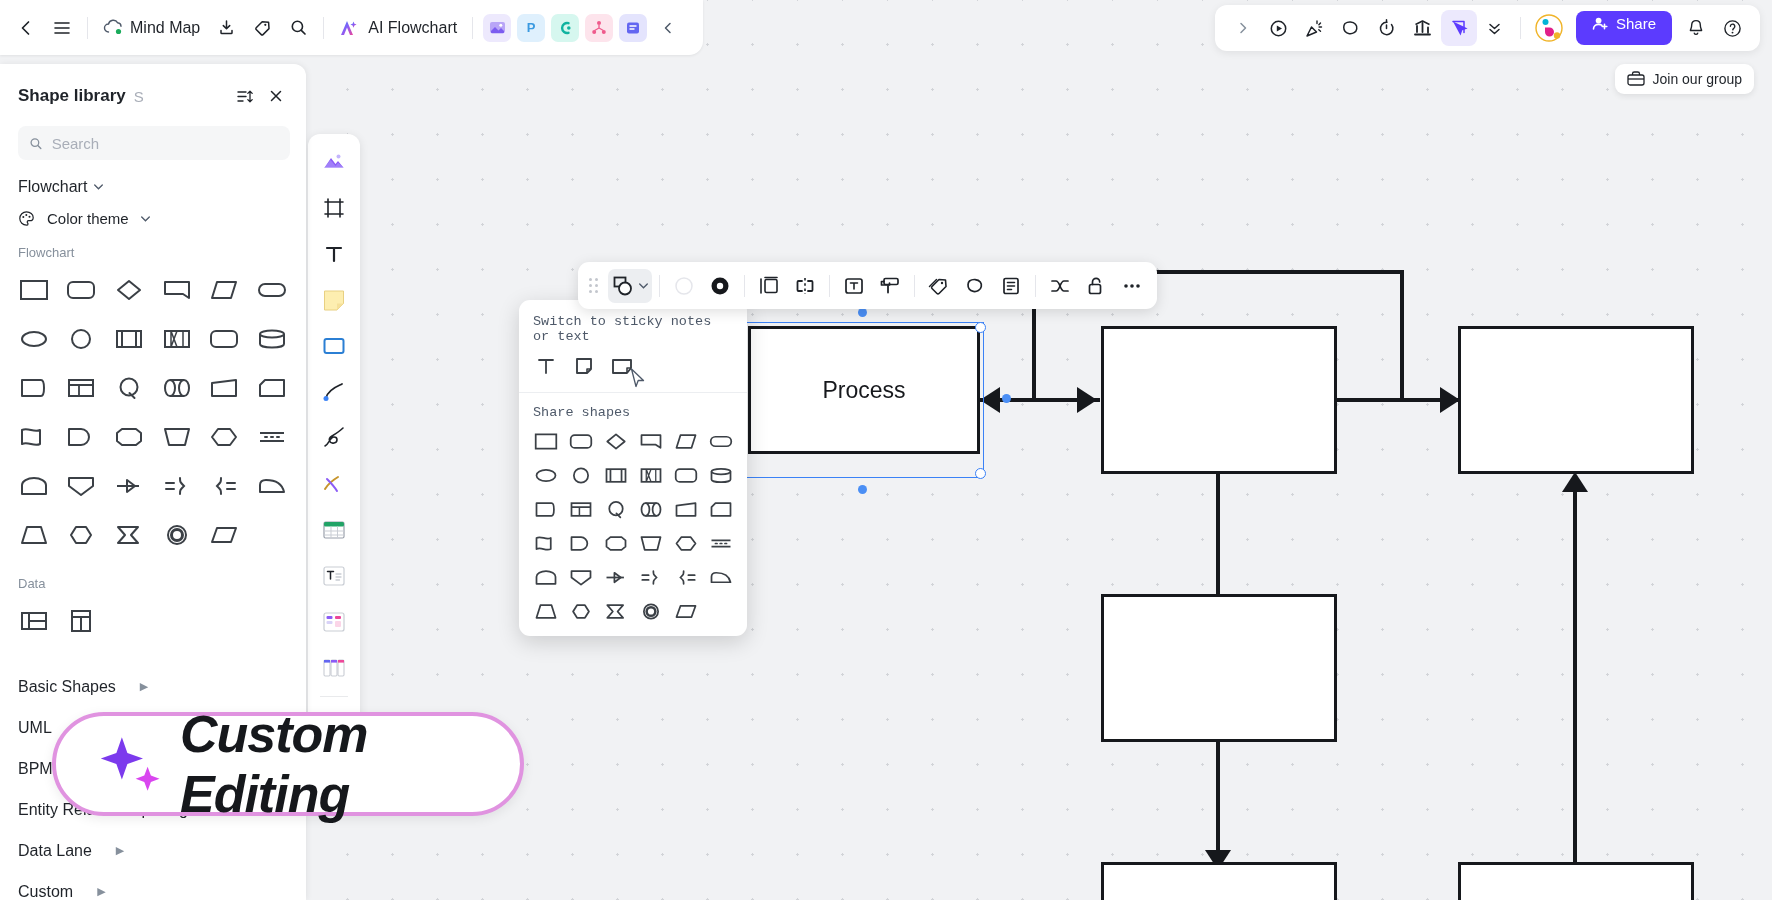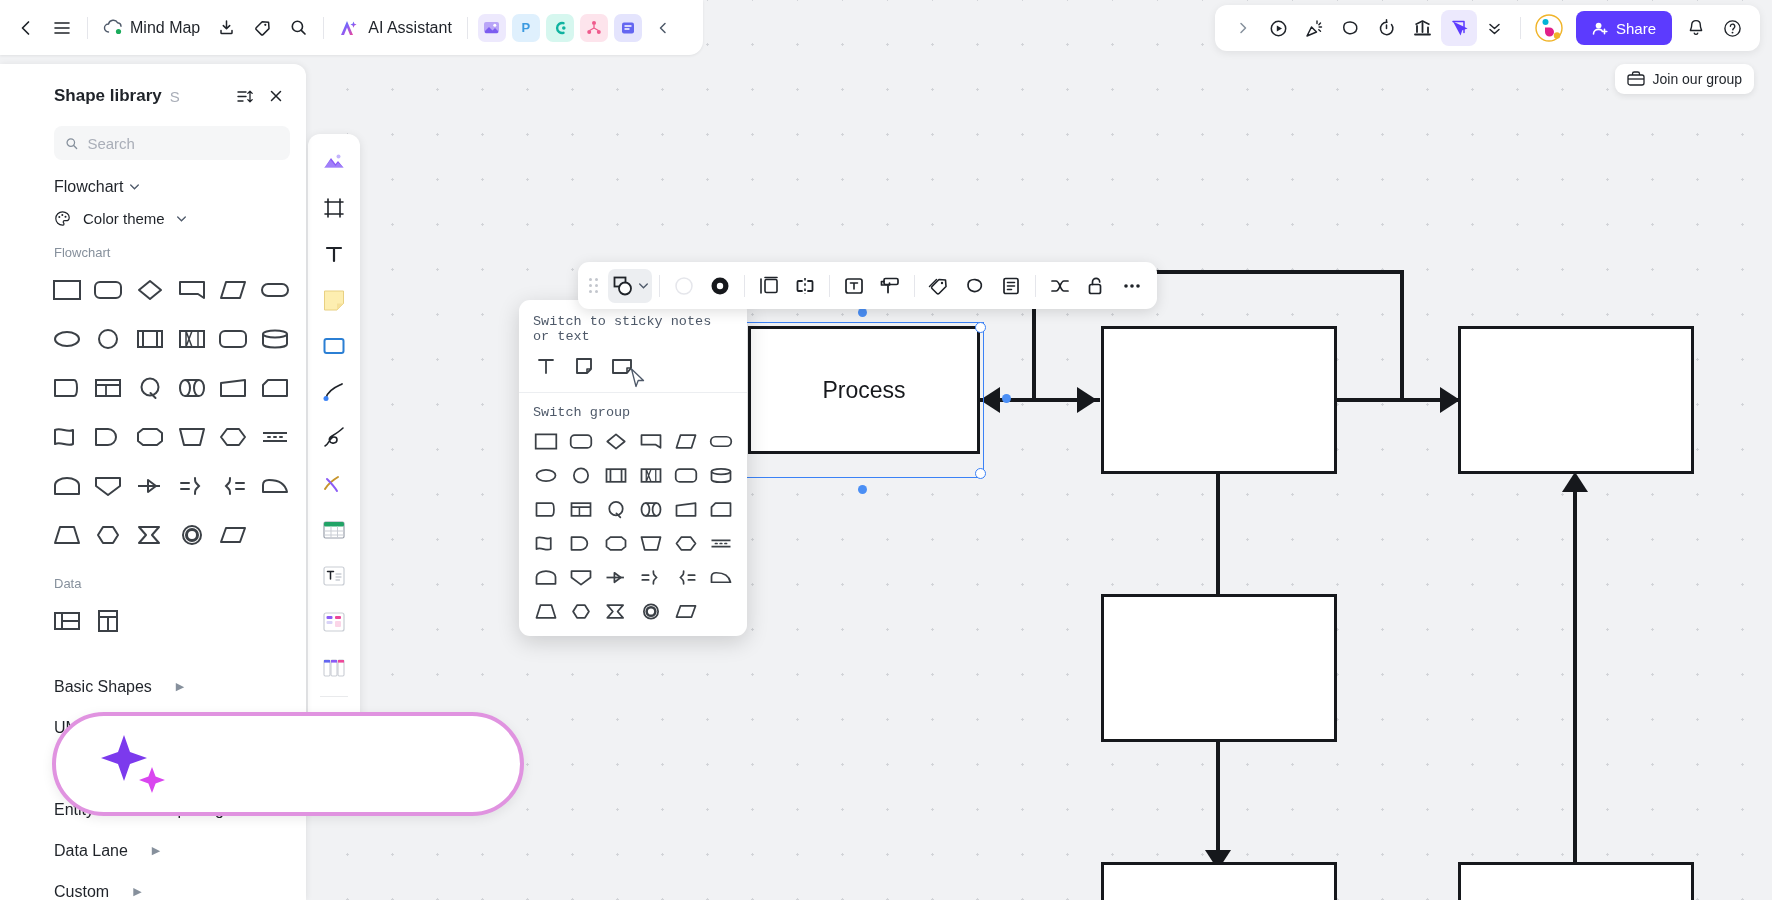--- a/index.html
+++ b/index.html
@@ -59,21 +59,21 @@
     position: absolute; right: 12px; top: 5px;
     height: 46px;
     background: #fff;
     border-radius: 12px;
     display: flex; align-items: center;
     padding: 0 10px;
     box-shadow: 0 2px 8px rgba(0,0,0,.08);
     z-index: 40;
   }
   .share-btn {
-    display: flex; align-items: center; gap: 7px;
+    display: flex; align-items: flex-start; gap: 7px;
     background: #5c3bfe; color: #fff;
     height: 34px; padding: 4px 16px; border-radius: 8px;
     font-size: 15px; font-weight: 500; cursor: pointer;
     margin: 0 6px;
   }
   .join-group {
     position: absolute; right: 18px; top: 64px;
     background: #fff; border-radius: 9px;
     height: 30px; display: flex; align-items: center; gap: 7px;
     padding: 0 12px; font-size: 14px; color: #1f2329;
@@ -81,21 +81,21 @@
     z-index: 40;
   }
 
   
   .panel {
     position: absolute; left: 0; top: 64px;
     width: 306px; height: 836px;
     background: #fff;
     border-top-right-radius: 12px;
     box-shadow: 1px 0 6px rgba(0,0,0,.07);
-    z-index: 30; overflow: hidden; padding-left: 36px;
+    z-index: 30; overflow: hidden;
   }
   .panel-head {
     display: flex; align-items: center;
     padding: 18px 16px 8px 18px;
   }
   .panel-title { font-size: 17px; font-weight: 700; color: #1f2329; }
   .panel-title-kbd { font-size: 15px; color: #a9aeb8; margin-left: 8px; font-weight: 400;}
   .panel-head-actions { margin-left: auto; display: flex; align-items: center; gap: 4px; }
   .ph-btn {
     width: 28px; height: 28px; border-radius: 6px; cursor: pointer;
@@ -368,21 +368,21 @@
         <defs>
             <linearGradient id="aig" x1="0" y1="0" x2="1" y2="1">
           <stop offset="0" stop-color="#3b82f6"></stop>
               <stop offset="0.5" stop-color="#8b5cf6"></stop>
               <stop offset="1" stop-color="#ec4899"></stop>
         </linearGradient>
           </defs>
         <path d="M2 17L8 3l6 14h-3l-3-7.5L5 17z" fill="url(#aig)"></path>
         <path d="M14.5 3.5l.9 2.2 2.2.9-2.2.9-.9 2.2-.9-2.2-2.2-.9 2.2-.9z" fill="url(#aig)"></path>
       </svg>
-      <span>AI Assistant</span>
+      <span>AI Flowchart</span>
     </div>
     <div class="tb-sep"></div>
 
     <div class="app-icon" style="background:#ede9fd;">
       <svg width="17" height="17" viewBox="0 0 17 17">
           <rect x="1" y="3" width="15" height="11" rx="2" fill="#b9a5f7"></rect>
           <path d="M2 12l4-4 3.5 3.5L12 9l3 3v1.2a1 1 0 01-1 1H3a1 1 0 01-1-1z" fill="#7c5cf0"></path>
           <circle cx="11.8" cy="6.2" r="1.5" fill="#fff"></circle>
         </svg>
     </div>
@@ -996,21 +996,21 @@
           </svg>
         </div>
       <div class="popup-cell">
           <svg width="24" height="22" viewBox="0 0 24 22">
             <path d="M3 5h18v8l-4 5H3z" stroke="#3b4046" stroke-width="1.9" fill="none" stroke-linejoin="round"></path>
             <path d="M21 13h-4v5" stroke="#3b4046" stroke-width="1.6" fill="none" stroke-linejoin="round"></path>
           </svg>
         </div>
     </div>
     <div class="popup-div"></div>
-    <div class="popup-label">Switch group</div>
+    <div class="popup-label">Share shapes</div>
     <div class="popup-grid">
       <div class="popup-gcell">
           <svg width="24" height="19" viewBox="0 0 30 24">
             <rect x="2" y="3" width="26" height="18" stroke="#3b4046" stroke-width="2.2" fill="none"></rect>
           </svg>
         </div>
       <div class="popup-gcell">
           <svg width="24" height="19" viewBox="0 0 30 24">
             <rect x="2" y="4" width="26" height="16" rx="5" stroke="#3b4046" stroke-width="2.2" fill="none"></rect>
           </svg>
@@ -1203,15 +1203,16 @@
 
   <svg class="cursor-arrow" width="16" height="22" viewBox="0 0 16 22">
     <path d="M1.5 1l12 11.5H8.2l-2.2 6L1.5 1z" fill="#fff" stroke="#4e5969" stroke-width="1.3" stroke-linejoin="round"></path>
   </svg>
 
   <div class="custom-badge">
     <svg width="74" height="62" viewBox="0 0 74 62">
       <path d="M26 2l6 17 17 6-17 6-6 17-6-17-17-6 17-6z" fill="#7c3aed"></path>
       <path d="M54 34l3.6 9.4 9.4 3.6-9.4 3.6L54 60l-3.6-9.4-9.4-3.6 9.4-3.6z" fill="#d946ef"></path>
     </svg>
+    <span class="custom-badge-text">Custom Editing</span>
   </div>
 
 </div>
 
 </body></html>

